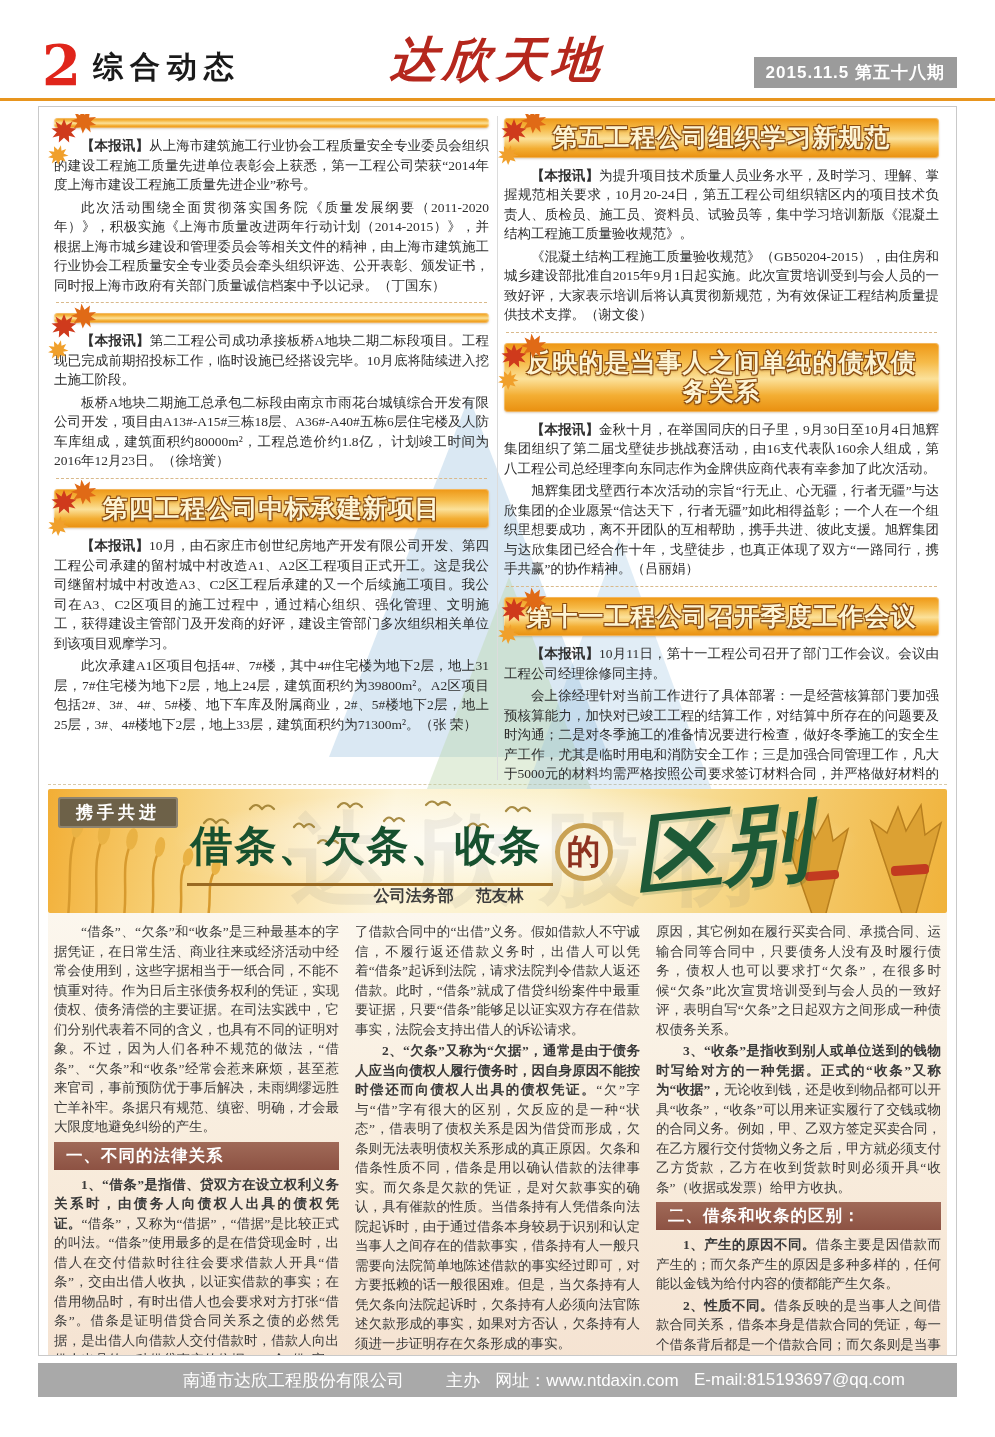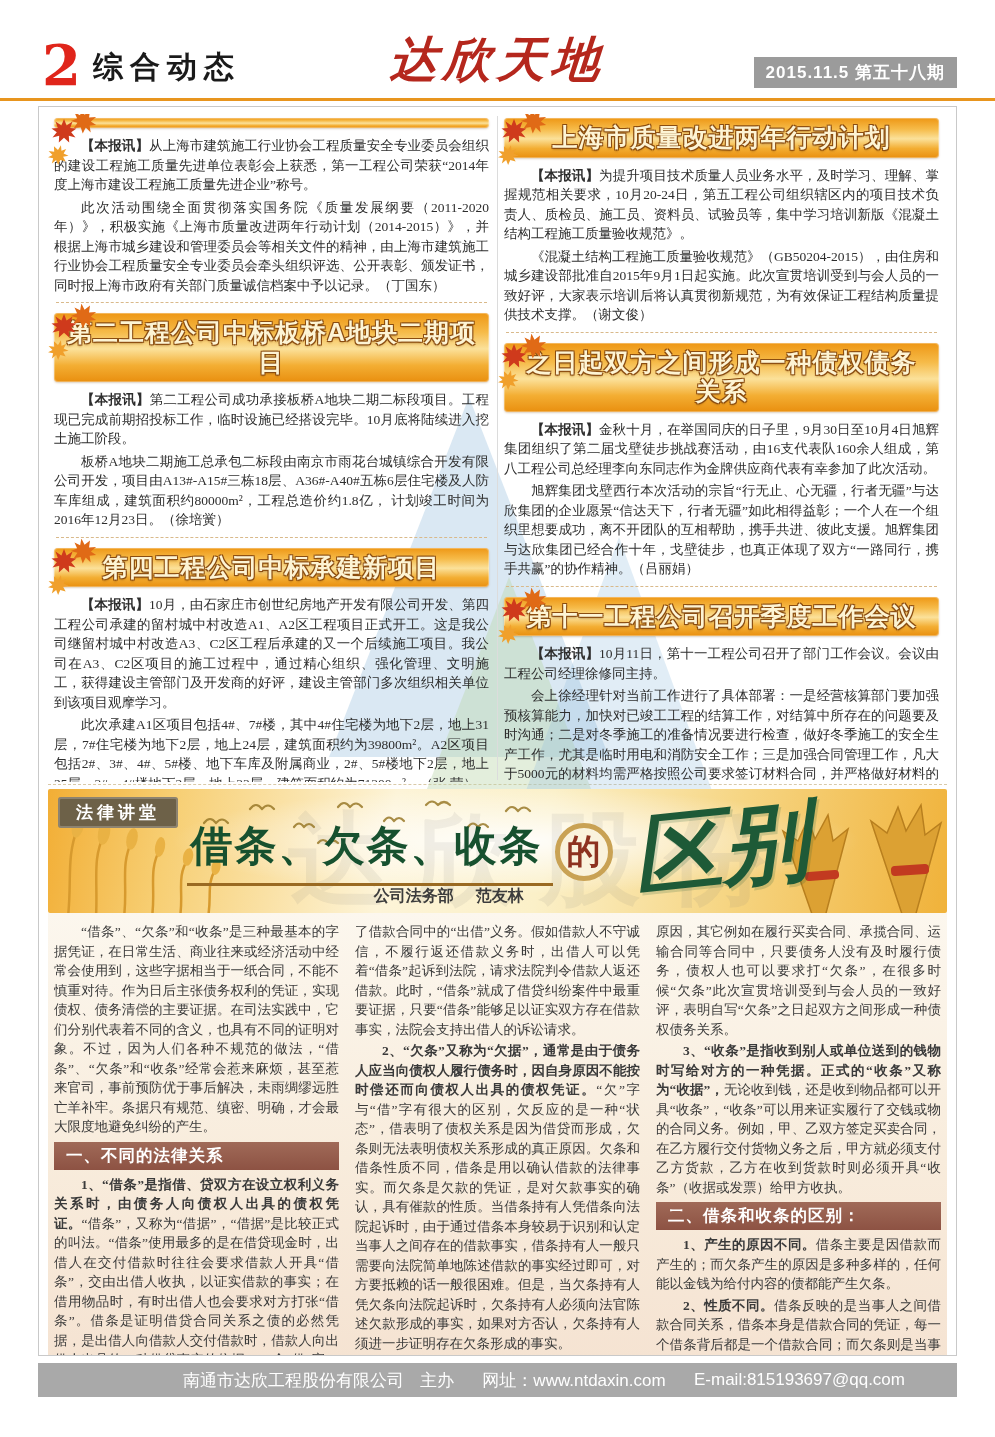--- a/index.html
+++ b/index.html
@@ -72,21 +72,21 @@
   .law-body { height:446px; display:flex; gap:16px; padding:9px 6px 0;
     background: linear-gradient(180deg,#fcf7ee 0%,#f8ecdc 55%,#f5e3d2 100%); }
   .law-col { width:33.33%; overflow:hidden; }
   .law-col .p { font-size:13.5px; line-height:19.5px; color:#3a3a3a; margin-bottom:2px;}
   .noind { text-indent:0; }
   .law-h { background:linear-gradient(180deg,#a06a58,#8d5243); color:#fff; font-weight:bold; font-size:16.5px;
     padding:3px 12px; margin:5px 0 5px; border-radius:0; font-family:"Liberation Sans",sans-serif; letter-spacing:1px;}
   
   .ft { margin:7px 38px 0; height:34px; background:#a9a9a9; color:#fff; display:flex; align-items:center;
     padding:0 52px 0 145px; font-size:17px; font-family:"Liberation Sans",sans-serif; justify-content:space-between; }
-  .ft-left { display:flex; gap:16px; }
+  .ft-left { display:flex; gap:42px; }
 </style>
 </head>
 <body>
 
 <div class="page">
 
   <header class="hd">
     <div class="hd-left">
       <span class="pageno">2</span>
       <span class="section">综合动态</span>
@@ -130,23 +130,20 @@
               <g transform="translate(18,22)">
                   <path class="lf1" d="M0,-12 L2.6,-5.6 L8.5,-9.5 L6.2,-3 L12.5,-2.6 L7.2,1.2 L11.5,6.5 L4.8,4.8 L5.2,11.5 L0,6.8 L-5.2,11.5 L-4.8,4.8 L-11.5,6.5 L-7.2,1.2 L-12.5,-2.6 L-6.2,-3 L-8.5,-9.5 L-2.6,-5.6 Z"></path>
                 </g>
               <g transform="translate(38,12) rotate(30)">
                   <path class="lf2" d="M0,-12 L2.6,-5.6 L8.5,-9.5 L6.2,-3 L12.5,-2.6 L7.2,1.2 L11.5,6.5 L4.8,4.8 L5.2,11.5 L0,6.8 L-5.2,11.5 L-4.8,4.8 L-11.5,6.5 L-7.2,1.2 L-12.5,-2.6 L-6.2,-3 L-8.5,-9.5 L-2.6,-5.6 Z"></path>
                 </g>
               <g transform="translate(12,46) rotate(-25) scale(.8)">
                   <path class="lf3" d="M0,-12 L2.6,-5.6 L8.5,-9.5 L6.2,-3 L12.5,-2.6 L7.2,1.2 L11.5,6.5 L4.8,4.8 L5.2,11.5 L0,6.8 L-5.2,11.5 L-4.8,4.8 L-11.5,6.5 L-7.2,1.2 L-12.5,-2.6 L-6.2,-3 L-8.5,-9.5 L-2.6,-5.6 Z"></path>
                 </g>
             </svg>
-            <div class="art-title">
-              <div>第二工程公司中标板桥A地块二期项目</div>
-            </div>
           </div>
           <p class="p"><b class="lead">【本报讯】</b><span>第二工程公司成功承接板桥A地块二期二标段项目。工程现已完成前期招投标工作，临时设施已经搭设完毕。10月底将陆续进入挖土施工阶段。</span></p>
           <p class="p">板桥A地块二期施工总承包二标段由南京市雨花台城镇综合开发有限公司开发，项目由A13#-A15#三栋18层、A36#-A40#五栋6层住宅楼及人防车库组成，建筑面积约80000m²，工程总造价约1.8亿， 计划竣工时间为2016年12月23日。（徐培黉）</p>
         </article>
         <hr class="dash">
 
         <article>
           <div class="art-bar">
             <svg class="leaves" width="56" height="60" viewBox="0 0 56 60">
               <g transform="translate(18,22)">
@@ -179,21 +176,21 @@
                   <path class="lf1" d="M0,-12 L2.6,-5.6 L8.5,-9.5 L6.2,-3 L12.5,-2.6 L7.2,1.2 L11.5,6.5 L4.8,4.8 L5.2,11.5 L0,6.8 L-5.2,11.5 L-4.8,4.8 L-11.5,6.5 L-7.2,1.2 L-12.5,-2.6 L-6.2,-3 L-8.5,-9.5 L-2.6,-5.6 Z"></path>
                 </g>
               <g transform="translate(38,12) rotate(30)">
                   <path class="lf2" d="M0,-12 L2.6,-5.6 L8.5,-9.5 L6.2,-3 L12.5,-2.6 L7.2,1.2 L11.5,6.5 L4.8,4.8 L5.2,11.5 L0,6.8 L-5.2,11.5 L-4.8,4.8 L-11.5,6.5 L-7.2,1.2 L-12.5,-2.6 L-6.2,-3 L-8.5,-9.5 L-2.6,-5.6 Z"></path>
                 </g>
               <g transform="translate(12,46) rotate(-25) scale(.8)">
                   <path class="lf3" d="M0,-12 L2.6,-5.6 L8.5,-9.5 L6.2,-3 L12.5,-2.6 L7.2,1.2 L11.5,6.5 L4.8,4.8 L5.2,11.5 L0,6.8 L-5.2,11.5 L-4.8,4.8 L-11.5,6.5 L-7.2,1.2 L-12.5,-2.6 L-6.2,-3 L-8.5,-9.5 L-2.6,-5.6 Z"></path>
                 </g>
             </svg>
             <div class="art-title">
-              <div>上海市质量改进两年行动计划</div>
+              <div>第五工程公司组织学习新规范</div>
             </div>
           </div>
           <p class="p"><b class="lead">【本报讯】</b><span>为提升项目技术质量人员业务水平，及时学习、理解、掌握规范相关要求，10月20-24日，第五工程公司组织辖区内的项目技术负责人、质检员、施工员、资料员、试验员等，集中学习培训新版《混凝土结构工程施工质量验收规范》。</span></p>
           <p class="p">《混凝土结构工程施工质量验收规范》（GB50204-2015），由住房和城乡建设部批准自2015年9月1日起实施。此次宣贯培训受到与会人员的一致好评，大家表示培训后将认真贯彻新规范，为有效保证工程结构质量提供技术支撑。（谢文俊）</p>
         </article>
         <hr class="dash">
 
         <article>
           <div class="art-bar">
             <svg class="leaves" width="56" height="60" viewBox="0 0 56 60">
@@ -201,21 +198,21 @@
                   <path class="lf1" d="M0,-12 L2.6,-5.6 L8.5,-9.5 L6.2,-3 L12.5,-2.6 L7.2,1.2 L11.5,6.5 L4.8,4.8 L5.2,11.5 L0,6.8 L-5.2,11.5 L-4.8,4.8 L-11.5,6.5 L-7.2,1.2 L-12.5,-2.6 L-6.2,-3 L-8.5,-9.5 L-2.6,-5.6 Z"></path>
                 </g>
               <g transform="translate(38,12) rotate(30)">
                   <path class="lf2" d="M0,-12 L2.6,-5.6 L8.5,-9.5 L6.2,-3 L12.5,-2.6 L7.2,1.2 L11.5,6.5 L4.8,4.8 L5.2,11.5 L0,6.8 L-5.2,11.5 L-4.8,4.8 L-11.5,6.5 L-7.2,1.2 L-12.5,-2.6 L-6.2,-3 L-8.5,-9.5 L-2.6,-5.6 Z"></path>
                 </g>
               <g transform="translate(12,46) rotate(-25) scale(.8)">
                   <path class="lf3" d="M0,-12 L2.6,-5.6 L8.5,-9.5 L6.2,-3 L12.5,-2.6 L7.2,1.2 L11.5,6.5 L4.8,4.8 L5.2,11.5 L0,6.8 L-5.2,11.5 L-4.8,4.8 L-11.5,6.5 L-7.2,1.2 L-12.5,-2.6 L-6.2,-3 L-8.5,-9.5 L-2.6,-5.6 Z"></path>
                 </g>
             </svg>
             <div class="art-title">
-              <div>之日起双方之间形成一种债权债务关系</div>
+              <div>反映的是当事人之间单纯的债权债务关系</div>
             </div>
           </div>
           <p class="p"><b class="lead">【本报讯】</b><span>金秋十月，在举国同庆的日子里，9月30日至10月4日旭辉集团组织了第二届戈壁徒步挑战赛活动，由16支代表队160余人组成，第八工程公司总经理李向东同志作为金牌供应商代表有幸参加了此次活动。</span></p>
           <p class="p">旭辉集团戈壁西行本次活动的宗旨“行无止、心无疆，行者无疆”与达欣集团的企业愿景“信达天下，行者无疆”如此相得益彰；一个人在一个组织里想要成功，离不开团队的互相帮助，携手共进、彼此支援。旭辉集团与达欣集团已经合作十年，戈壁徒步，也真正体现了双方“一路同行，携手共赢”的协作精神。（吕丽娟）</p>
         </article>
         <hr class="dash">
 
         <article>
           <div class="art-bar">
             <svg class="leaves" width="56" height="60" viewBox="0 0 56 60">
@@ -237,21 +234,21 @@
           <p class="p">会上徐经理针对当前工作进行了具体部署：一是经营核算部门要加强预核算能力，加快对已竣工工程的结算工作，对结算中所存在的问题要及时沟通；二是对冬季施工的准备情况要进行检查，做好冬季施工的安全生产工作，尤其是临时用电和消防安全工作；三是加强合同管理工作，凡大于5000元的材料均需严格按照公司要求签订材料合同，并严格做好材料的计划工作；四是财务部门要抓紧对各项目的资金进行计划和工程款的催收，做好年底的盘点工作。</p>
 
         </article>
       </div>
     </div>
 
     <hr class="law-dash">
 
     <section class="law-banner">
       <div class="law-watermark">达欣股份</div>
-      <div class="law-badge">法律讲堂</div>
+      <div class="law-badge">携手共进</div>
       <svg class="birds" width="360" height="56" viewBox="0 0 360 56" fill="none" stroke="#9a7a2a" stroke-width="2.2" stroke-linecap="round" opacity=".85">
         <path d="M6 26 Q12 18 18 26 M18 26 Q24 19 30 26"></path>
         <path d="M52 12 Q58 4 64 12 M64 12 Q70 5 76 12"></path>
         <path d="M96 30 Q101 23 106 30 M106 30 Q111 24 116 30"></path>
         <path d="M140 10 Q146 2 152 10 M152 10 Q158 3 164 10"></path>
         <path d="M186 24 Q191 17 196 24 M196 24 Q201 18 206 24"></path>
         <path d="M228 8 Q234 1 240 8 M240 8 Q246 2 252 8"></path>
         <path d="M270 30 Q275 23 280 30 M280 30 Q285 24 290 30"></path>
         <path d="M308 14 Q314 6 320 14 M320 14 Q326 7 332 14"></path>
         <path d="M120 46 Q125 40 130 46 M130 46 Q135 41 140 46"></path>

